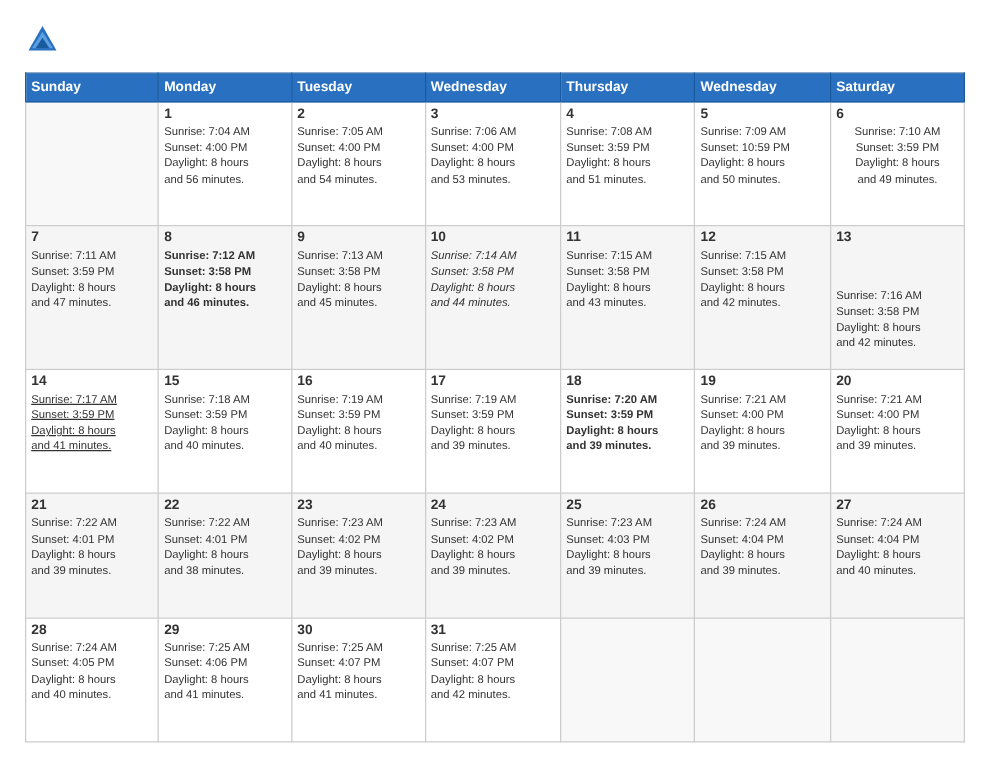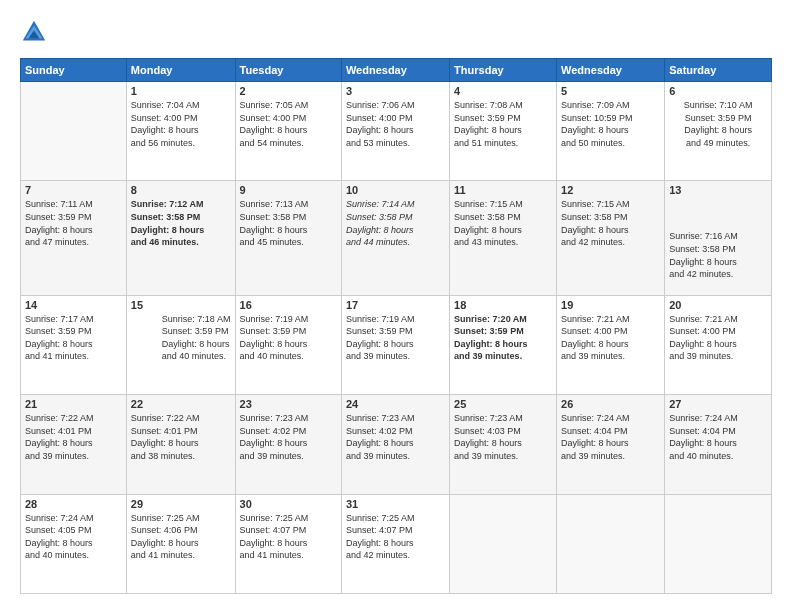--- a/index.html
+++ b/index.html
@@ -231,28 +231,28 @@
             <span class="day-num">13</span>
             <div class="day-info" style="white-space: pre-line; margin-top: 34px;">Sunrise: 7:16 AM
 Sunset: 3:58 PM
 Daylight: 8 hours
 and 42 minutes.</div>
           </td>
         </tr>
         <tr>
           <td>
             <span class="day-num">14</span>
-            <div class="day-info" style="white-space: pre-line;">Sunrise: 7:17 AM
+            <div class="day-info" style="white-space: pre-line; text-decoration: underline;">Sunrise: 7:17 AM
 Sunset: 3:59 PM
 Daylight: 8 hours
 and 41 minutes.</div>
           </td>
           <td>
             <span class="day-num">15</span>
-            <div class="day-info" style="white-space: pre-line; margin-left: 31px;">Sunrise: 7:18 AM
+            <div class="day-info" style="white-space: pre-line;">Sunrise: 7:18 AM
 Sunset: 3:59 PM
 Daylight: 8 hours
 and 40 minutes.</div>
           </td>
           <td>
             <span class="day-num">16</span>
             <div class="day-info" style="white-space: pre-line;">Sunrise: 7:19 AM
 Sunset: 3:59 PM
 Daylight: 8 hours
 and 40 minutes.</div>

